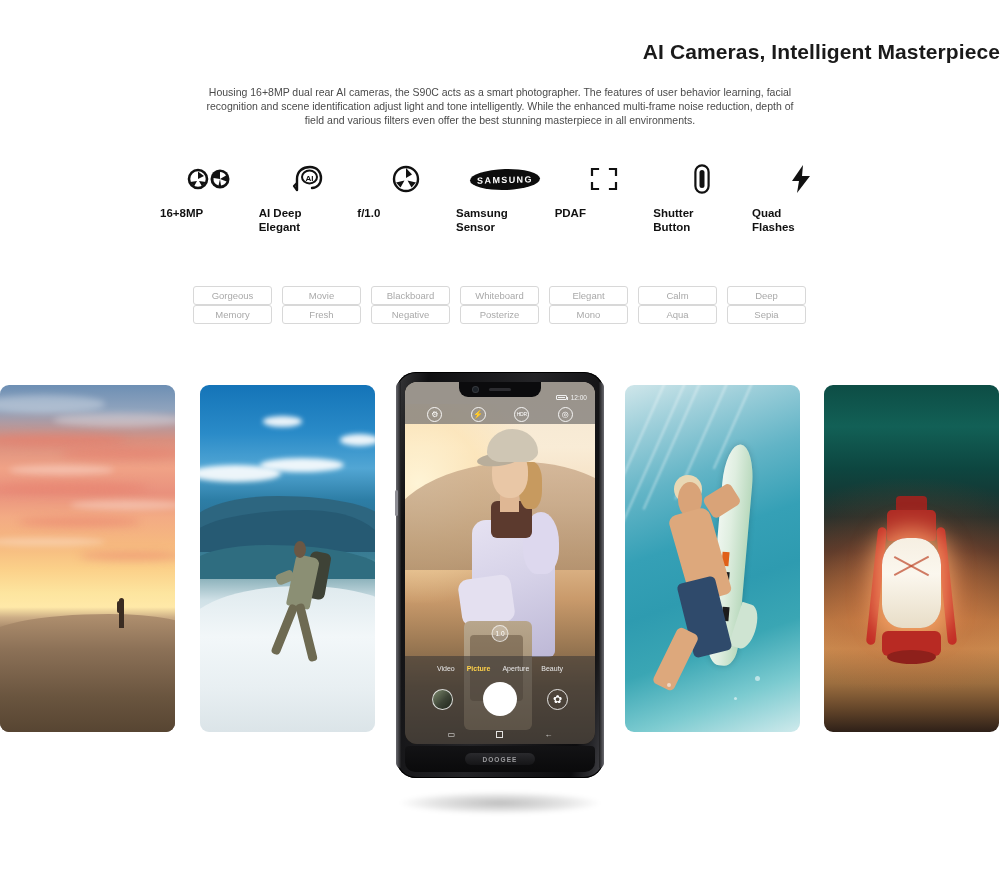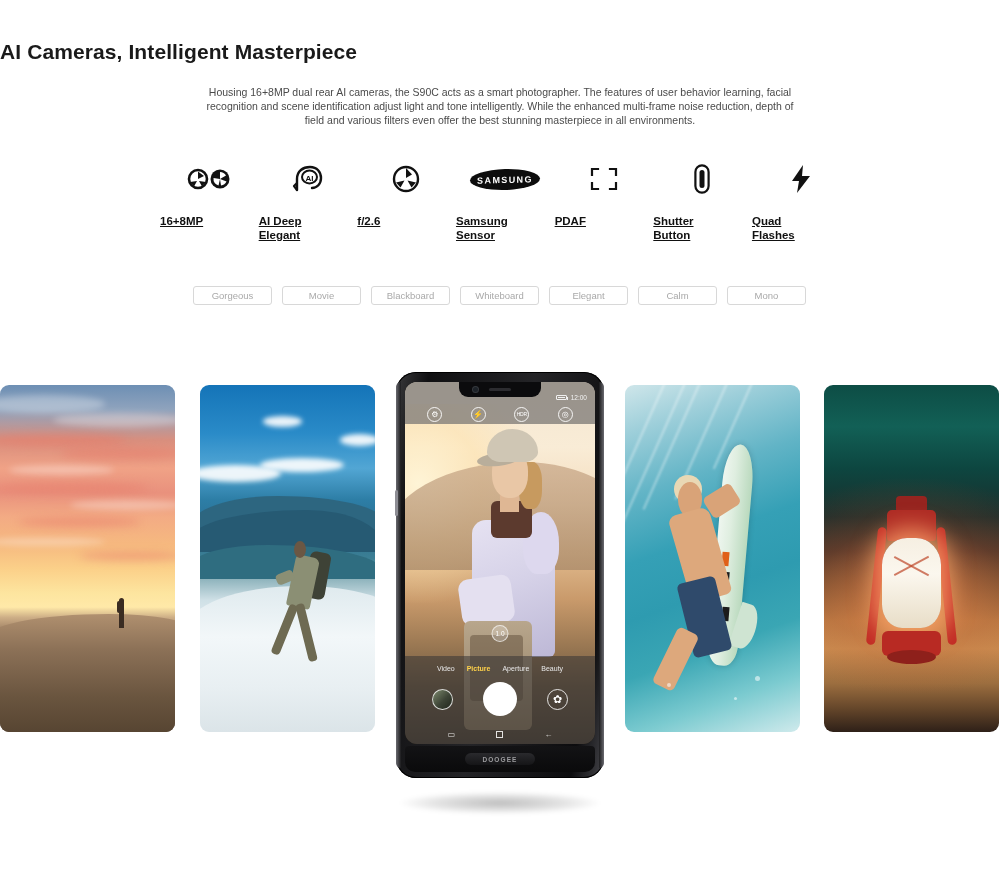--- a/index.html
+++ b/index.html
@@ -9,43 +9,43 @@
     background:#ffffff;
     font-family:"Liberation Sans", sans-serif;
     position:relative;
     overflow:hidden;
     -webkit-font-smoothing:antialiased;
   }
 
   
   .headline {
     position:absolute; top:40px; left:0; width:1000px;
-    text-align:left;
+    text-align:right;
     font-size:21px; font-weight:bold; color:#1a1a1a;
     letter-spacing:.1px;
   }
   .subcopy {
     position:absolute; top:85px; left:196px; width:608px;
     text-align:center;
     font-size:10.5px; line-height:14.2px; color:#4a4a4a;
   }
 
   
   .features {
     position:absolute; top:160px; left:160px; width:690px;
     display:flex; justify-content:space-between; align-items:flex-start;
   }
   .feature { width:98px; text-align:left; }
   .feature .glyph {
     height:38px; display:flex; align-items:center; justify-content:center;
     color:#111;
   }
   .feature .flabel {
-    margin-top:16px;
-    font-size:11.5px; font-weight:bold; color:#111; line-height:14px;text-decoration:underline;
+    margin-top:8px;
+    font-size:11.5px; font-weight:bold; color:#111; line-height:14px;
   }
   .samsung-logo {
     background:#0d0d0d; color:#fff;
     border-radius:50%/50%;
     width:70px; height:21px;
     display:flex; align-items:center; justify-content:center;
     font-size:9px; font-weight:bold; letter-spacing:1.4px;
     font-family:"Liberation Sans", sans-serif;
     transform:skewY(-1.5deg);
   }
@@ -411,21 +411,21 @@
 
   <div class="feature">
     <div class="glyph">
       <svg width="28" height="28" viewBox="0 0 28 28">
         <circle cx="14" cy="14" r="12" fill="none" stroke="#111" stroke-width="2.4"></circle>
         <path d="M14 3 L20 9.5 L14 13 Z" fill="#111"></path>
         <path d="M24 17.5 L15.5 15.5 L19.5 22.5 Z" fill="#111"></path>
         <path d="M4 17.5 L12.5 15.5 L8.5 22.5 Z" fill="#111"></path>
       </svg>
     </div>
-    <div class="flabel">f/2.6</div>
+    <div class="flabel">f/1.0</div>
   </div>
 
   <div class="feature">
     <div class="glyph">
       <div class="samsung-logo">SAMSUNG</div>
     </div>
     <div class="flabel">
       <span>Samsung</span><br>
       <span>Sensor</span>
     </div>
@@ -472,21 +472,30 @@
 </div>
 
 <div class="chips">
   <div class="chip-row">
     <div class="chip">Gorgeous</div>
     <div class="chip">Movie</div>
     <div class="chip">Blackboard</div>
     <div class="chip">Whiteboard</div>
     <div class="chip">Elegant</div>
     <div class="chip">Calm</div>
+    <div class="chip">Deep</div>
+  </div>
+  <div class="chip-row">
+    <div class="chip">Memory</div>
+    <div class="chip">Fresh</div>
+    <div class="chip">Negative</div>
+    <div class="chip">Posterize</div>
     <div class="chip">Mono</div>
+    <div class="chip">Aqua</div>
+    <div class="chip">Sepia</div>
   </div>
 </div>
 
 <div class="gallery">
 
   <div class="shot s1">
     <div class="ph-desert">
       <div class="cloud" style="left:-10%;top:3%;width:70%;height:5%"></div>
       <div class="cloud" style="left:30%;top:8%;width:75%;height:4%"></div>
       <div class="cloudp" style="left:-8%;top:14%;width:80%;height:4%"></div>

